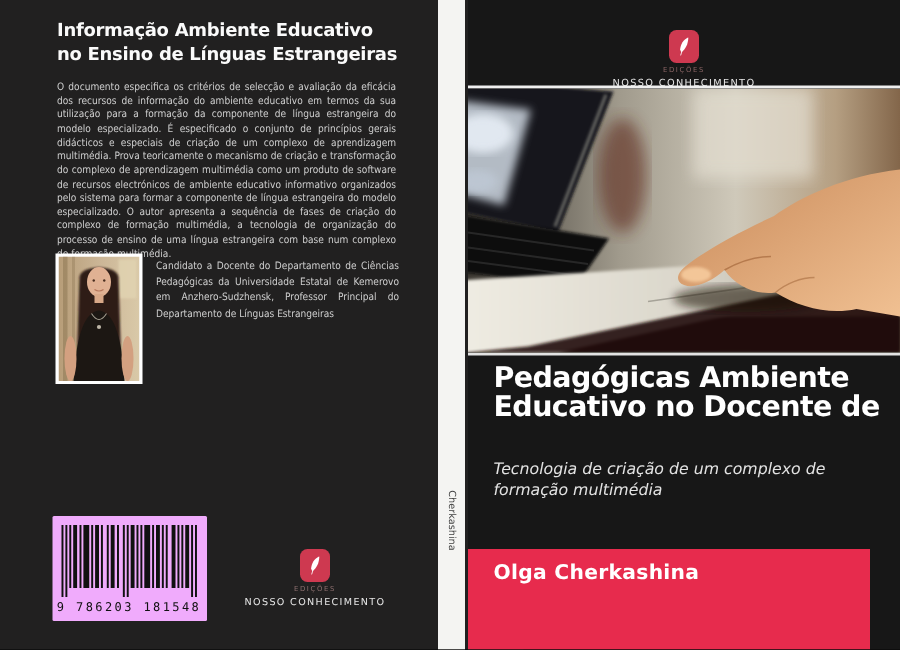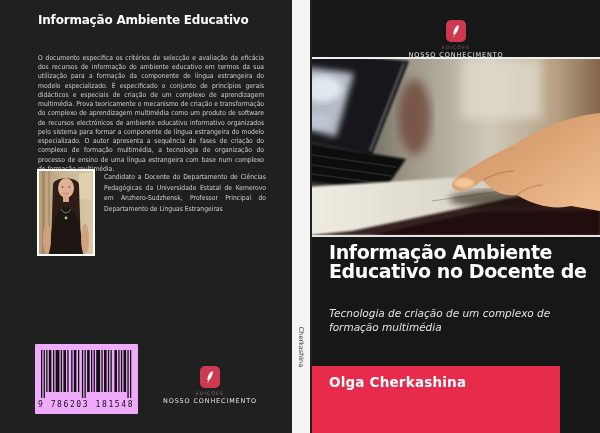--- a/index.html
+++ b/index.html
@@ -44,34 +44,35 @@
   .front-logo .logo-name{color:#e8e8e8;font-size:6.5px;}
 
   .front-photo{position:absolute;left:0;top:57px;width:288px;height:176px;
                border-top:2px solid #efefef;border-bottom:2px solid #e3e3e3;overflow:hidden;}
   .front-photo svg{display:block;}
 
   .front-title{position:absolute;left:17px;top:243px;width:264px;color:#ffffff;
                font-weight:bold;font-size:19px;line-height:18.5px;letter-spacing:-0.4px;}
   .front-subtitle{position:absolute;left:17px;top:307px;width:260px;color:#e3e3e3;
                   font-style:italic;font-size:10.5px;line-height:1.3;}
-  .red-band{position:absolute;left:0;top:366px;width:248px;height:67px;background:#e72b4d;}
+  .red-band{position:absolute;left:0;top:366px;width:248px;height:67px;background:#e72b4d;padding-left:20px;}
   .front-author{position:absolute;left:17px;top:8px;color:#ffffff;font-weight:bold;
                 font-size:13.5px;letter-spacing:0.2px;}
 
   .bc-digits{font-size:8px;letter-spacing:1.6px;fill:#111;font-family:"DejaVu Sans Mono","Liberation Mono",monospace;}
 </style>
 </head>
 <body>
 
 <div class="book">
 
   <div class="back-cover">
     <div class="back-title">
       <div>Informação Ambiente Educativo</div>
+      <div>no Ensino de Línguas Estrangeiras</div>
     </div>
 
     <div class="back-desc">O documento especifica os critérios de selecção e avaliação da eficácia dos recursos de informação do ambiente educativo em termos da sua utilização para a formação da componente de língua estrangeira do modelo especializado. É especificado o conjunto de princípios gerais didácticos e especiais de criação de um complexo de aprendizagem multimédia. Prova teoricamente o mecanismo de criação e transformação do complexo de aprendizagem multimédia como um produto de software de recursos electrónicos de ambiente educativo informativo organizados pelo sistema para formar a componente de língua estrangeira do modelo especializado. O autor apresenta a sequência de fases de criação do complexo de formação multimédia, a tecnologia de organização do processo de ensino de uma língua estrangeira com base num complexo de formação multimédia.</div>
 
     <div class="author-photo">
       <svg width="54" height="83" viewBox="0 0 54 83">
         <defs>
           <linearGradient id="pbg" x1="0" y1="0" x2="1" y2="0">
             <stop offset="0" stop-color="#b79d78"></stop>
             <stop offset="0.5" stop-color="#cbb596"></stop>
@@ -224,21 +225,21 @@
                  C140,122 137,128 144,131 C152,134 163,128 171,121
                  C178,131 191,138 205,136 C221,146 241,151 259,147
                  L288,152 Z" fill="url(#skin)"></path>
         <path d="M171,121 C180,116 192,112 202,112" stroke="#9c5f34" stroke-width="1" fill="none" opacity="0.6"></path>
         <path d="M205,136 C212,130 222,126 231,126" stroke="#9c5f34" stroke-width="1" fill="none" opacity="0.5"></path>
         <ellipse cx="152" cy="124" rx="10" ry="5" fill="#f6cb9d" opacity="0.9" filter="url(#b1)"></ellipse>
       </svg>
     </div>
 
     <div class="front-title">
-      <div>Informação Ambiente</div>
+      <div>Pedagógicas Ambiente</div>
       <div>Educativo no Docente de</div>
     </div>
 
     <div class="front-subtitle">Tecnologia de criação de um complexo de formação multimédia</div>
 
     <div class="red-band">
       <div class="front-author">Olga Cherkashina</div>
     </div>
   </div>
 

